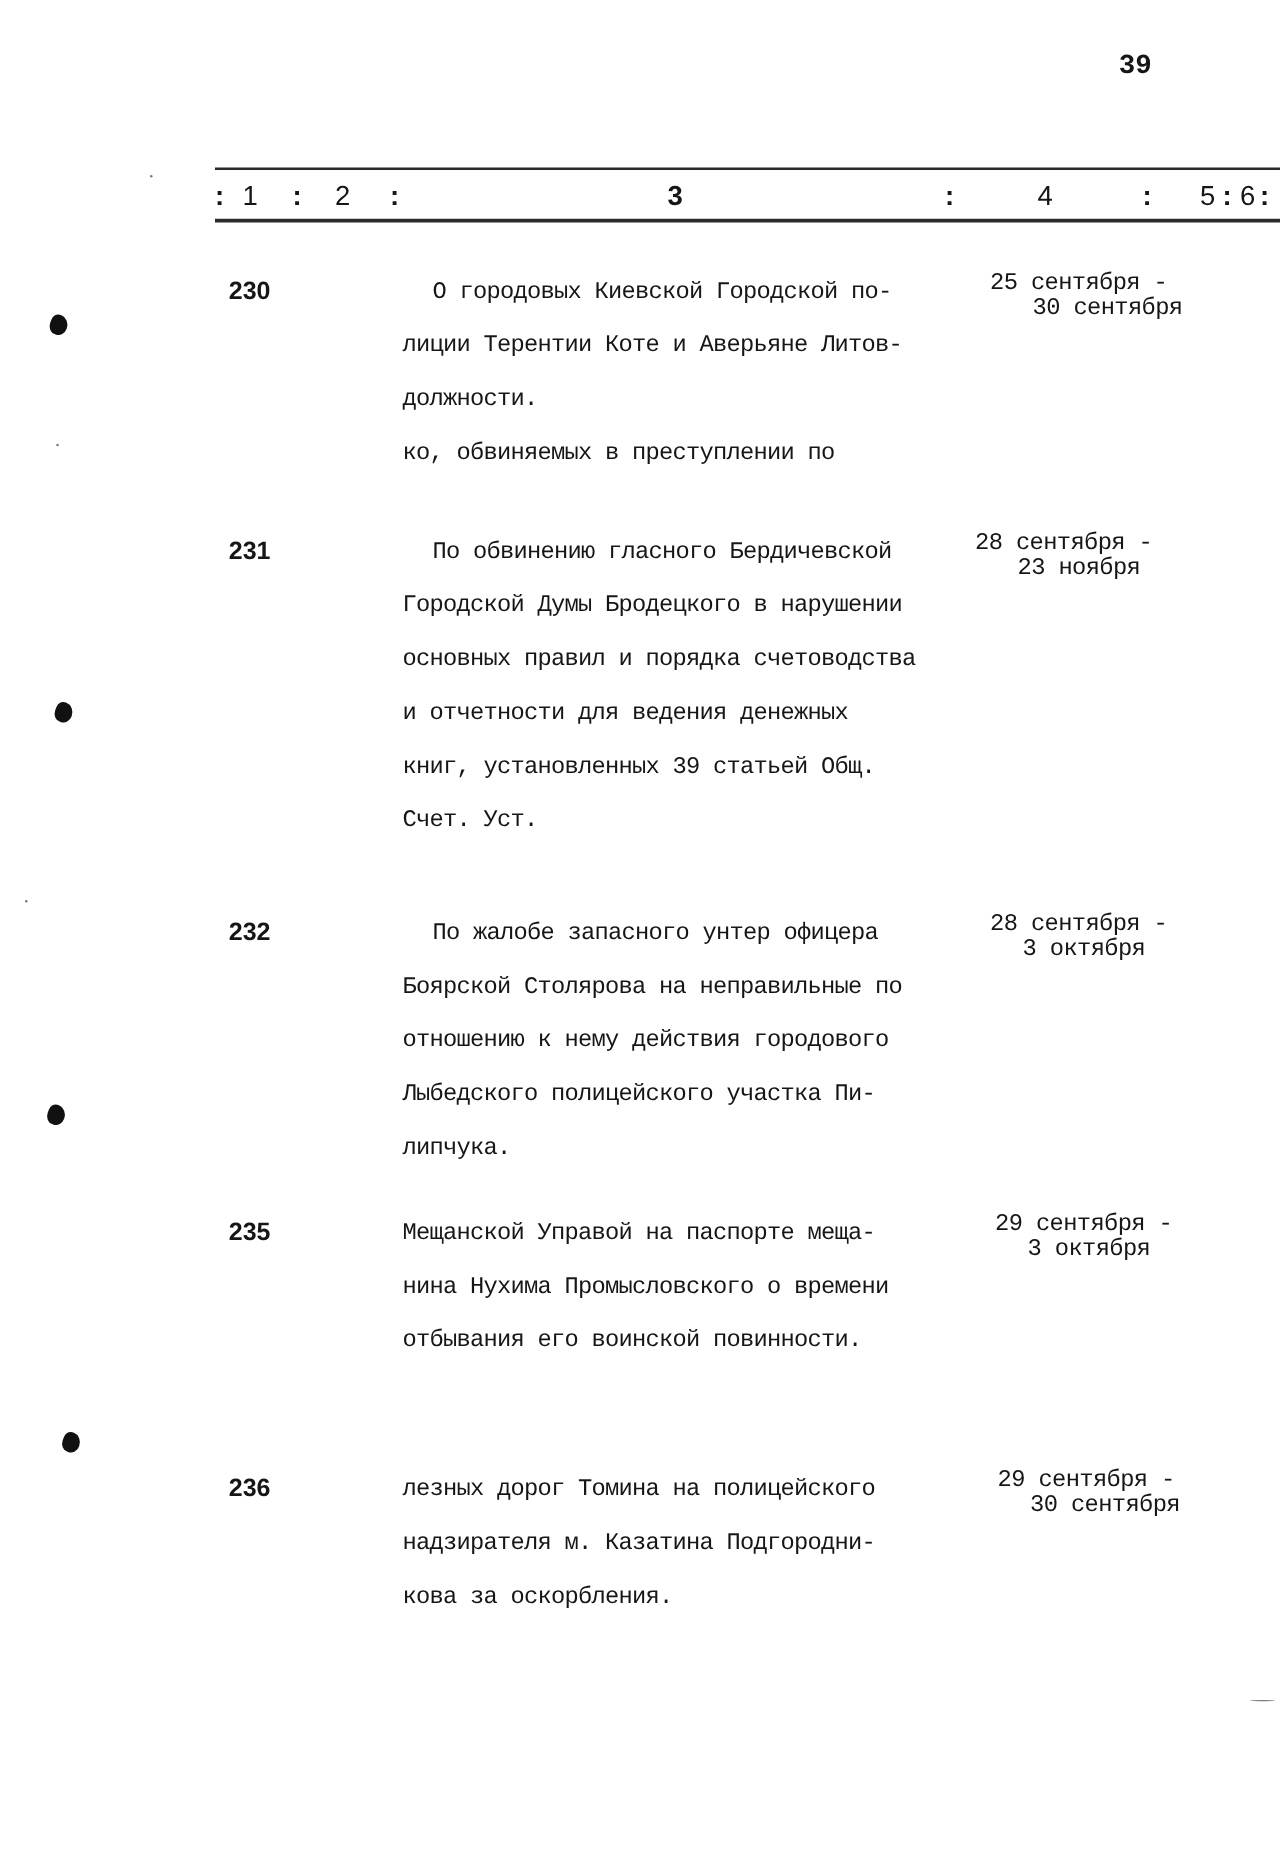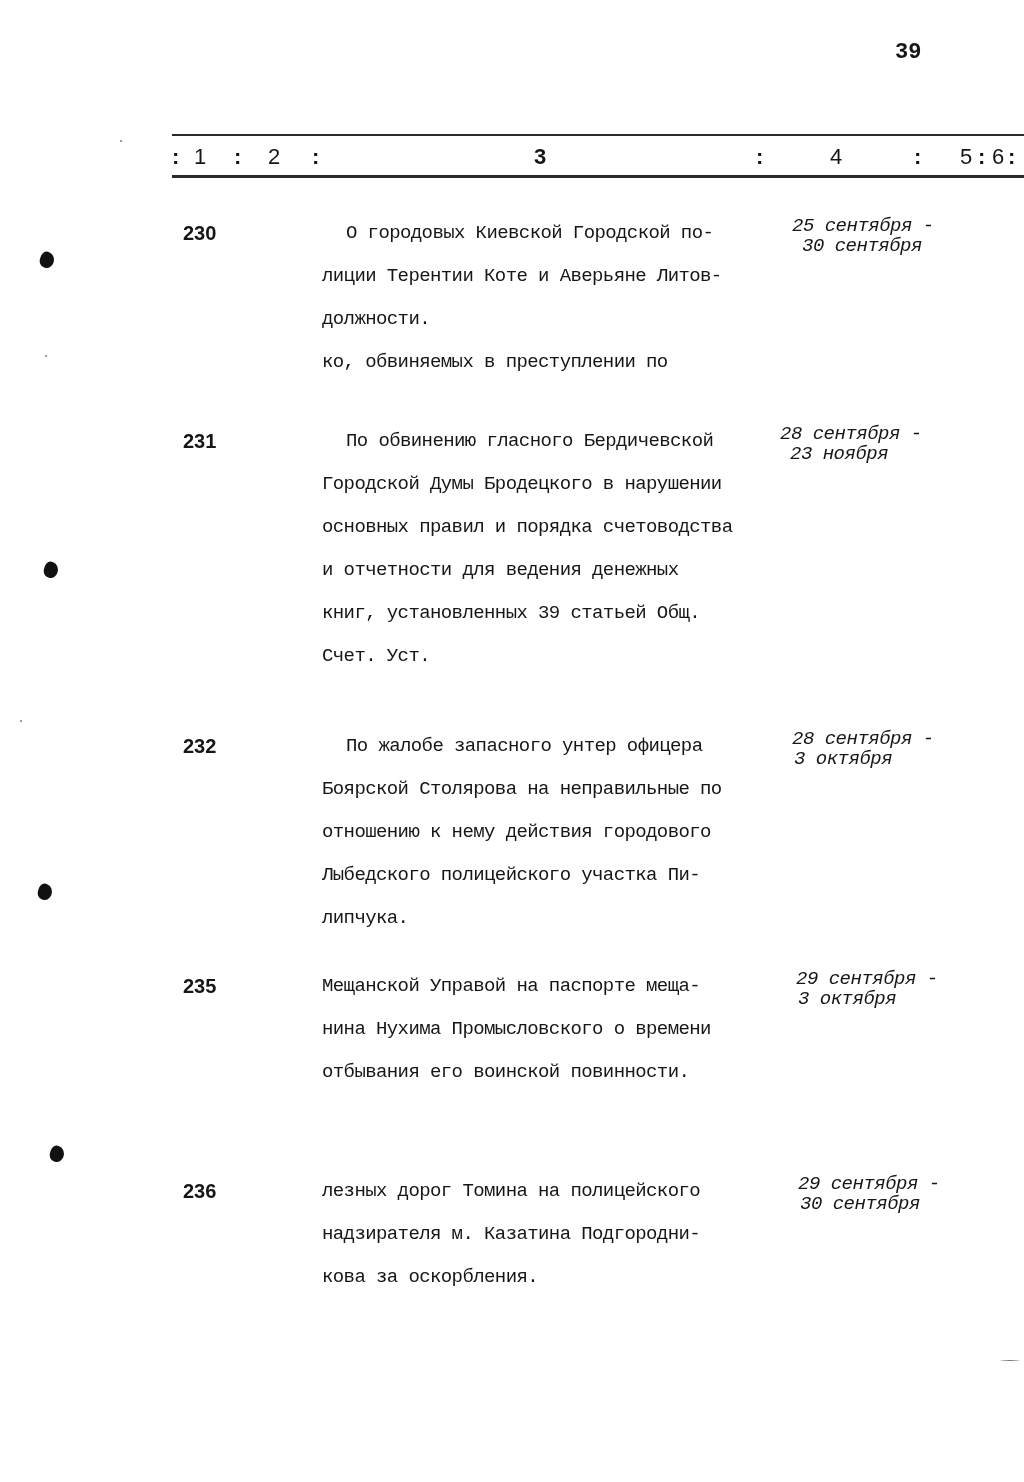--- a/index.html
+++ b/index.html
@@ -73,24 +73,23 @@
       white-space: nowrap;
     }
     .rec-text .line.indent { padding-left: 24px; }
     .rec-dates {
       position: absolute;
       font-size: 19px;
       line-height: 20px;
       top: -6px;
       white-space: nowrap;
       letter-spacing: -0.5px;
-      font-style: italic;
     }
     .rec-dates .line { display: block; }
-    .rec-dates .line.second { padding-left: 10px; }
+    .rec-dates .line.second { padding-left: 10px; margin-left: 24px; }
     .hole {
       position: absolute;
       width: 14px;
       height: 16px;
       background: #111;
       border-radius: 40% 60% 50% 50%;
       transform: rotate(20deg);
     }
     .margin-dots {
       position: absolute;

